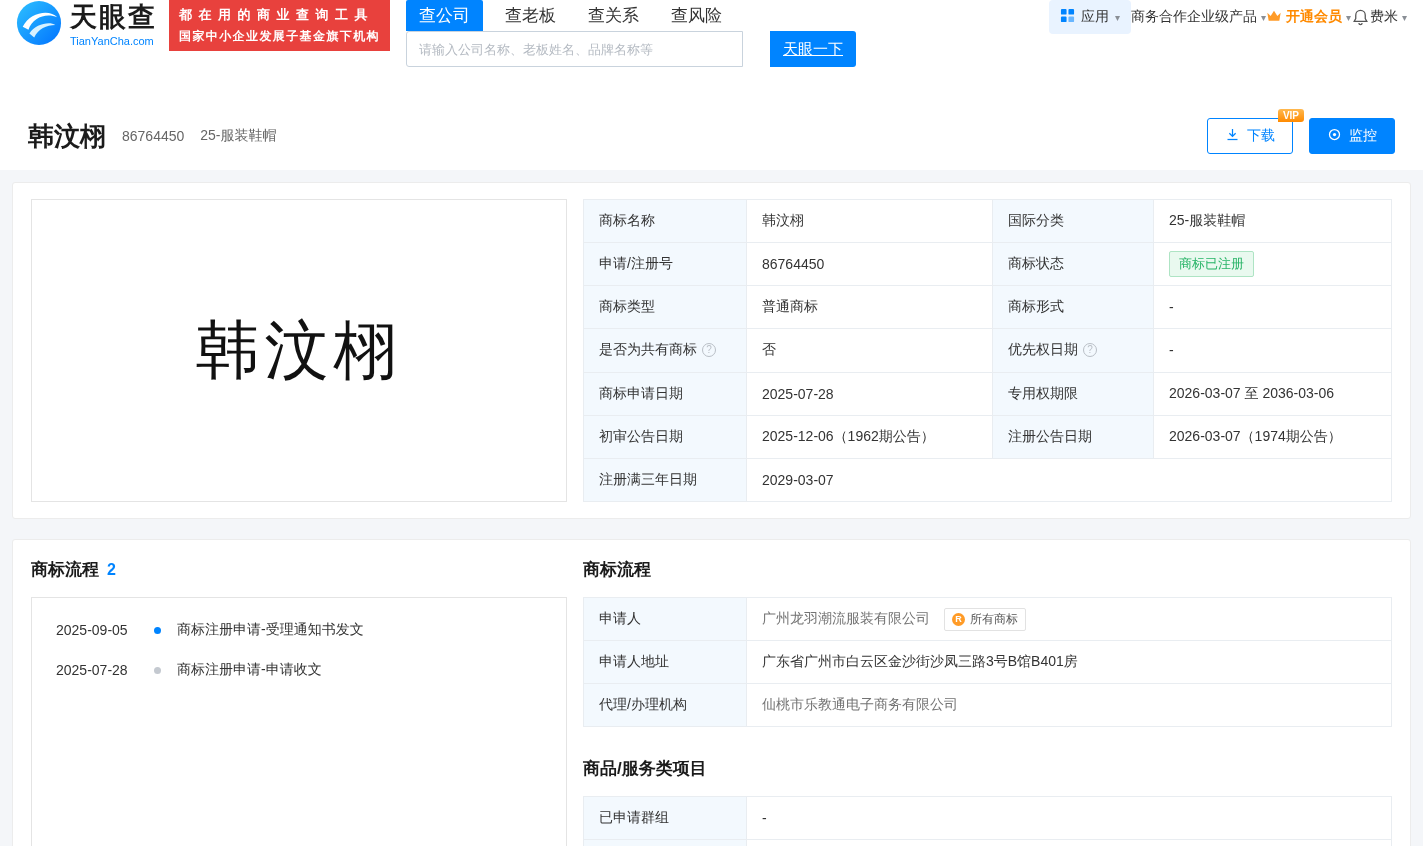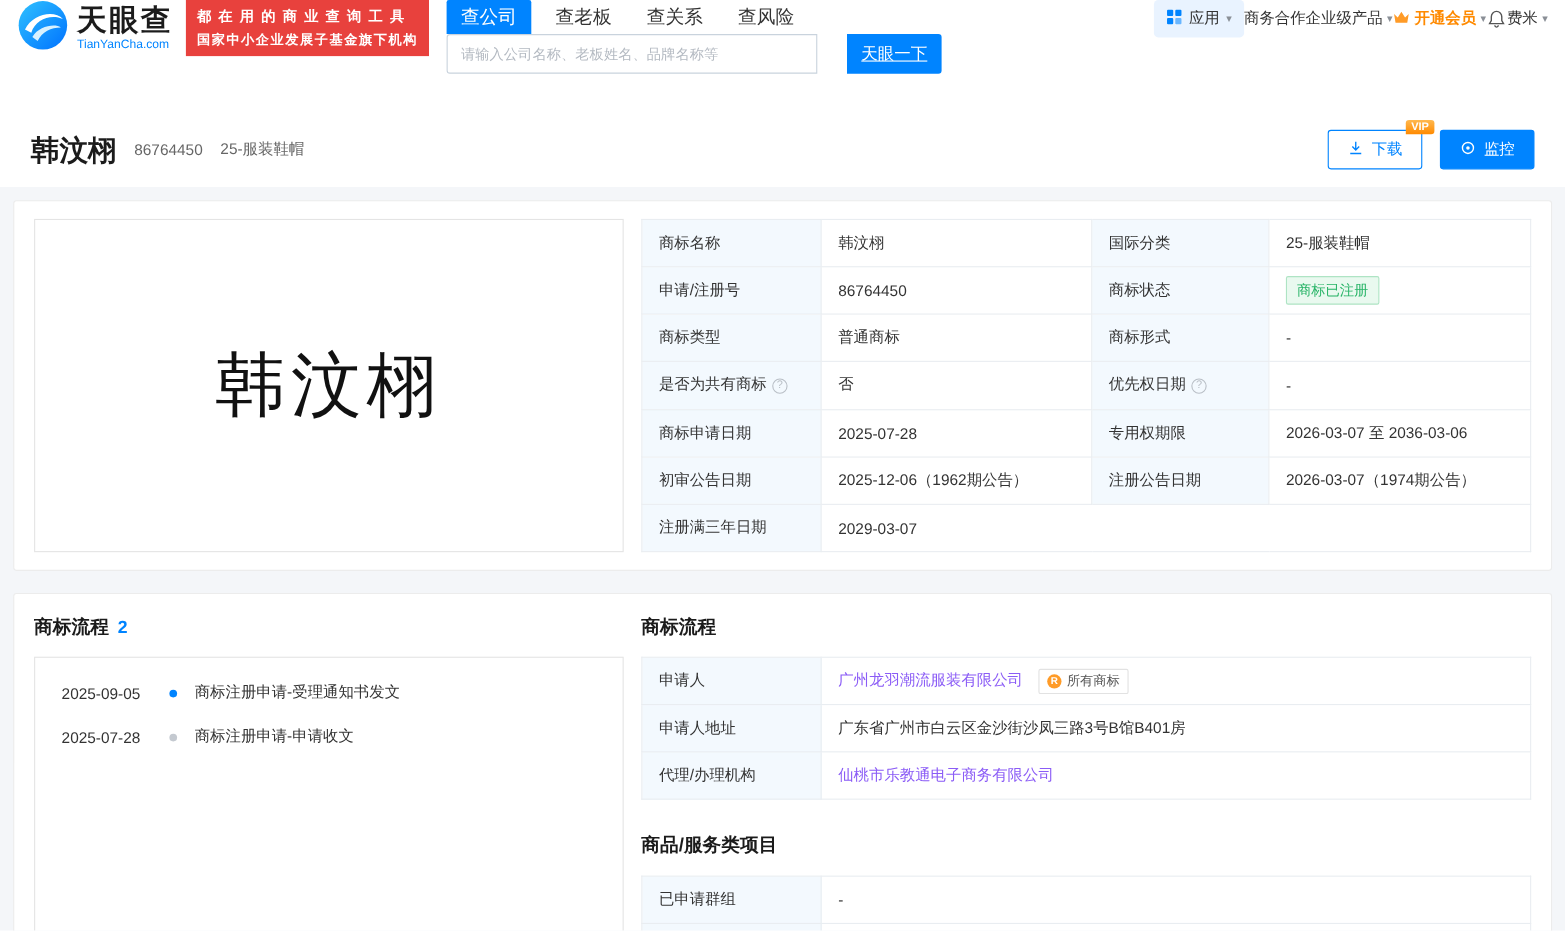--- a/index.html
+++ b/index.html
@@ -59,21 +59,21 @@
 
   table.kv { flex:1; border-collapse:collapse; table-layout:fixed; }
   table.kv td { border:1px solid #e9edf1; height:43px; padding:0 15px; font-size:14px; color:#333;
     overflow:hidden; white-space:nowrap; }
   td.lbl { background:#f3f9fe; color:#333; }
   .status-badge { display:inline-block; padding:3px 9px; background:#e9f9ef; color:#28b467;
     border:1px solid #aee4c4; border-radius:2px; font-size:13px; }
   .help { display:inline-block; width:14px; height:14px; border:1px solid #b9bfc6; border-radius:50%;
     color:#b9bfc6; font-size:10px; line-height:12px; text-align:center; margin-left:5px;
     vertical-align:1px; cursor:pointer; }
-  a.link { color:#8b5cf6; text-decoration:none; cursor:pointer; }
+  a.link { color:#737373; text-decoration:none; cursor:pointer; }
 
   
   .bottom-card { display:flex; gap:16px; align-items:flex-start; }
   .flow-col { width:536px; flex:0 0 auto; }
   .sec-title { font-size:17px; font-weight:bold; color:#1b1b1b; margin:2px 0 16px; }
   .sec-count { color:#0084ff; font-weight:bold; margin-left:8px; font-size:16px; }
   .flow-box { border:1px solid #e4e4e4; height:265px; padding-top:12px; }
   .flow-item { display:flex; align-items:center; height:40px; font-size:14px; }
   .flow-date { width:88px; margin-left:24px; color:#333; }
   .dot { width:7px; height:7px; border-radius:50%; margin:0 16px 0 10px; flex:0 0 auto; }

